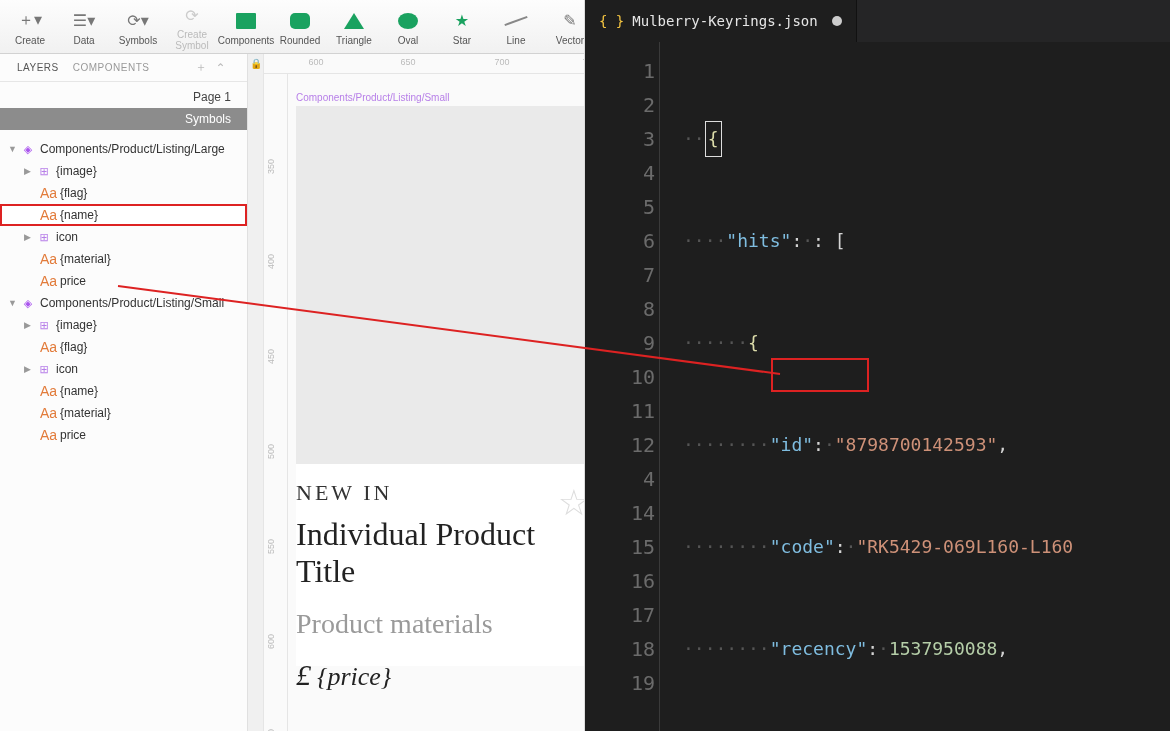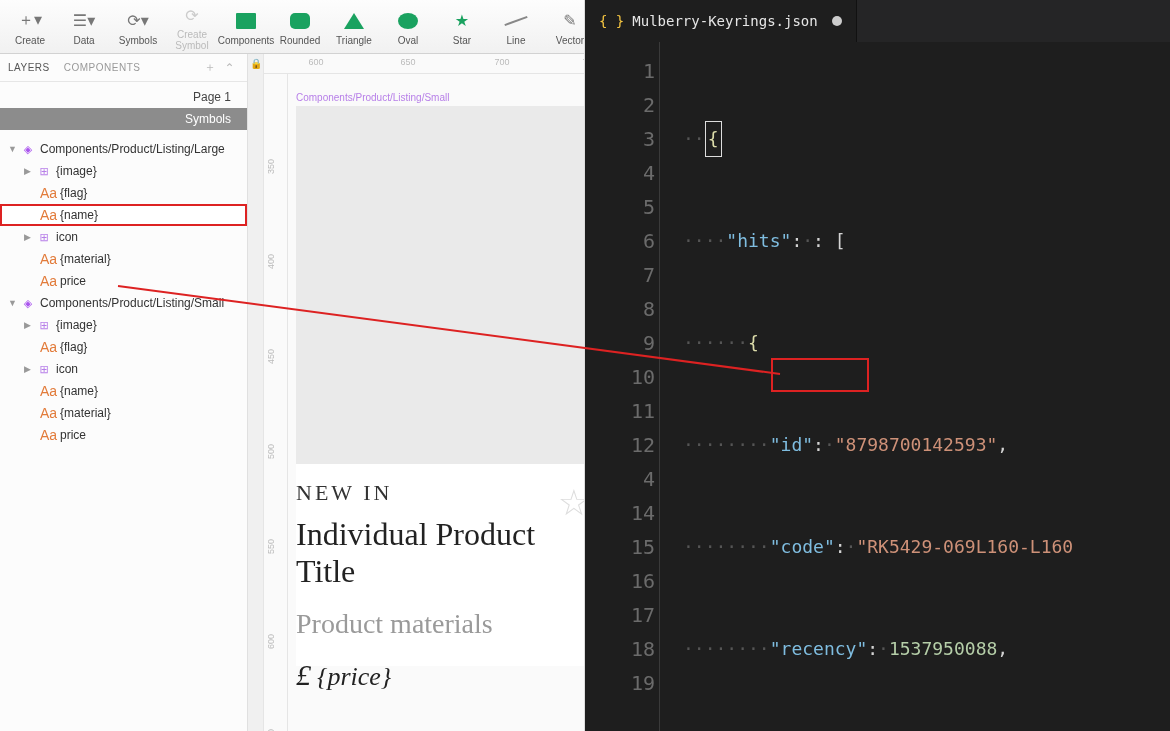--- a/index.html
+++ b/index.html
@@ -20,21 +20,21 @@
   .tool-oval  { width: 20px; height: 16px; background: #1aa260; border-radius: 50%;}
   .tool-tri   { width: 0; height: 0; border-left: 10px solid transparent; border-right:10px solid transparent; border-bottom:16px solid #1aa260;}
   .tool-star  { color:#1aa260; font-size:20px; line-height:16px;}
   .tool-line  { width:24px; height:2px; background:#888; transform:rotate(-20deg);}
   .tool-vector{ font-size:18px; color:#888;}
 
   .sketch-body { flex:1; display:flex; overflow:hidden; }
 
   
   .sidebar { width: 248px; background:#fcfcfc; border-right:1px solid #e0e0e0; display:flex; flex-direction:column; }
-  .side-tabs { display:flex; align-items:center; height:28px; border-bottom:1px solid #e6e6e6; padding:0 8px; font-size:10px; letter-spacing:0.5px; color:#999;}
+  .side-tabs { display:flex; align-items:center; height:28px; border-bottom:1px solid #e6e6e6; padding:0 17px; font-size:10px; letter-spacing:0.5px; color:#999;}
   .side-tabs .tab { margin-right:14px; cursor:pointer;}
   .side-tabs .tab.active { color:#555;}
   .side-tabs .spacer{flex:1;}
   .side-tabs .mini-btn{ color:#bbb; font-size:12px; padding:0 4px; cursor:pointer;}
 
   .page-list { padding:4px 0;text-align:right;}
   .page-item { padding:4px 16px; font-size:12px; color:#444; cursor:pointer;}
   .page-item.selected { background:#8c8c8c; color:#fff;}
 
   .layer-tree { flex:1; overflow:auto; padding:4px 0;}

